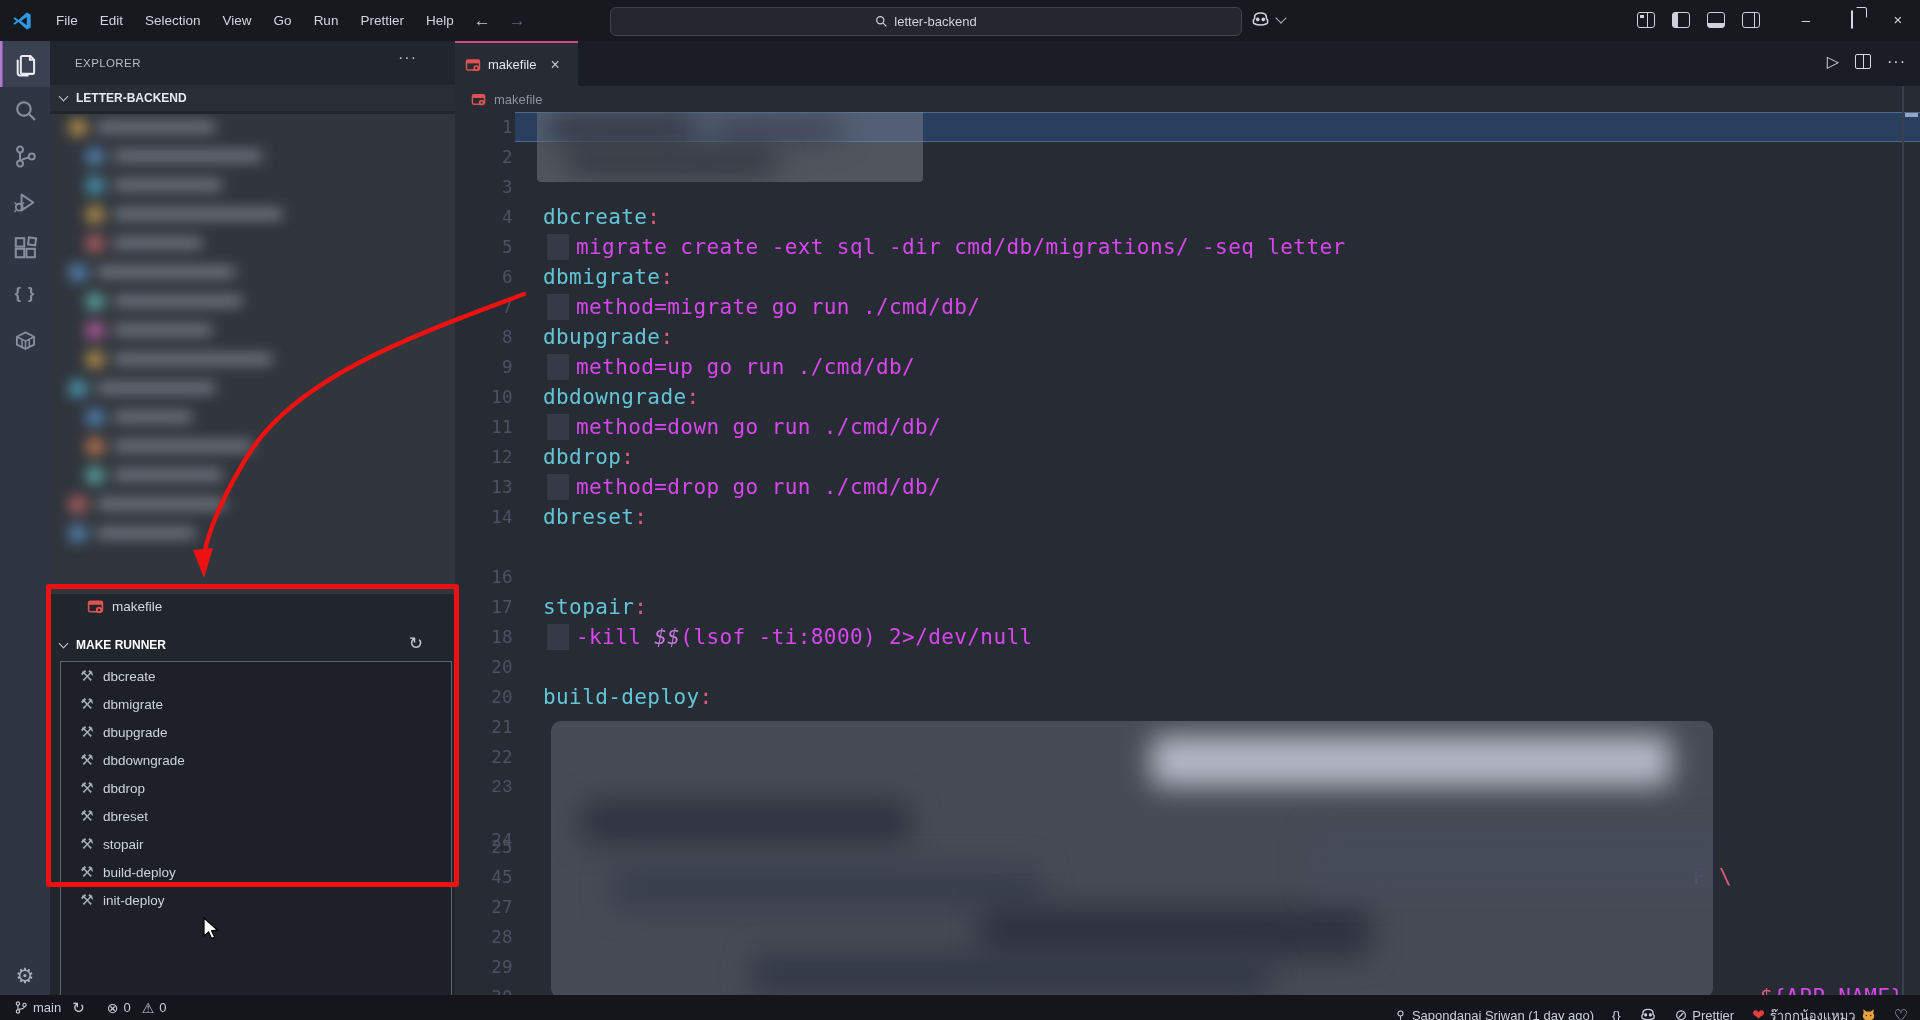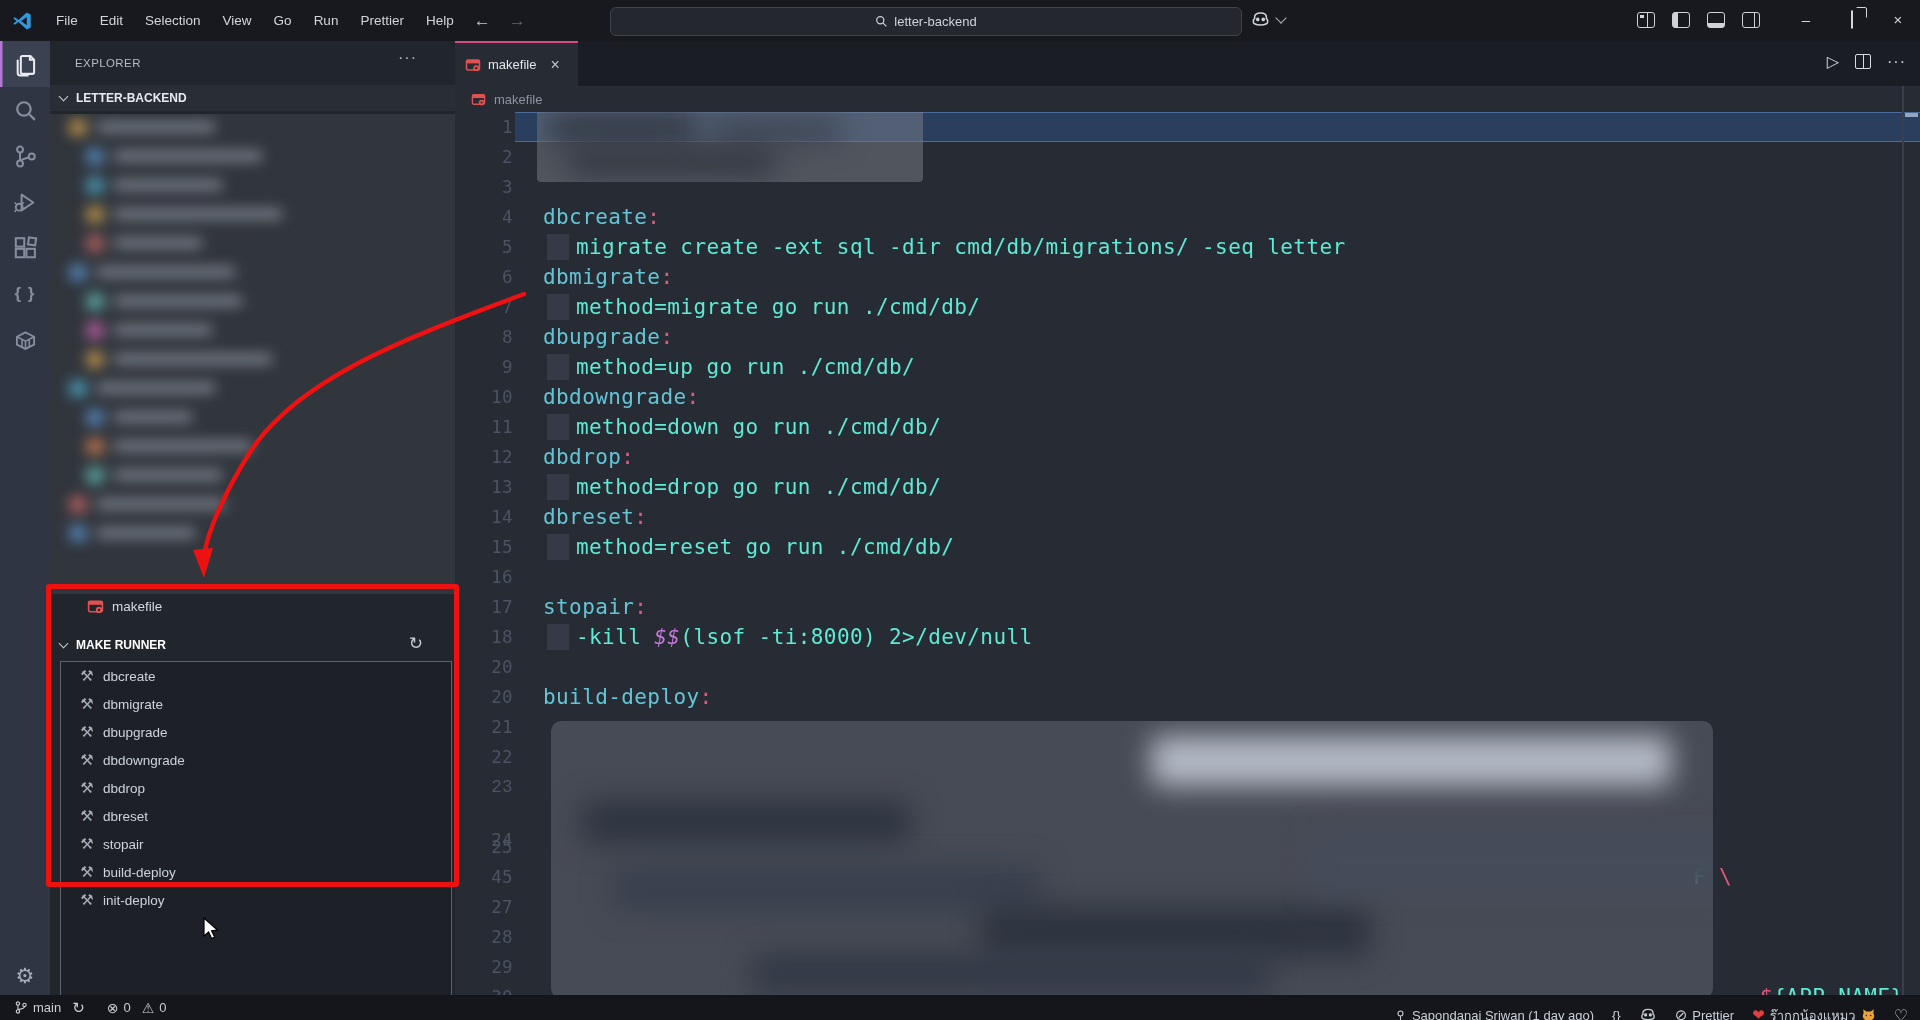--- a/index.html
+++ b/index.html
@@ -68,21 +68,21 @@
   #code{position:absolute;left:455px;top:112px;right:0;height:883px;background:#262b34;overflow:hidden;
         font-family:"DejaVu Sans Mono",monospace;font-size:21px;letter-spacing:.4px;}
   .code-row{position:absolute;left:0;width:100%;height:30px;line-height:30px;white-space:pre;}
   .code-row .num{position:absolute;left:0;width:58px;text-align:right;color:#4b5362;font-size:17.5px;}
   .code-row .body{position:absolute;left:88px;top:0;}
   .band{position:absolute;left:60px;right:0;top:0;bottom:0;background:#2a3f5e;border-top:1px solid #4a6a99;border-bottom:1px solid #4a6a99;}
   .tabbox{display:inline-block;width:22px;height:26px;margin:2px 7px 0 4px;background:#343a46;vertical-align:top;}
   .t-target{color:#63c5d6;}
   .t-colon{color:#e4587e;}
   .t-var{color:#c678dd;font-style:italic;}
-  .t-plain{color:#5eead4;}
+  .t-plain{color:#d946ef;}
   .float-text{position:absolute;top:0;}
   .blurblock{position:absolute;overflow:hidden;}
   .blurblock .base{position:absolute;inset:0;}
   .blurblock .blob{position:absolute;filter:blur(14px);border-radius:10px;}
   #ruler{position:absolute;left:1902px;top:86px;width:2px;height:909px;background:#3a3f4b;}
   #ruler-tick{position:absolute;left:1905px;top:113px;width:13px;height:4px;background:#93a6c2;}
   
   #statusbar{position:absolute;left:0;bottom:0;width:1920px;height:25px;background:#14161b;display:flex;align-items:center;font-size:13px;color:#c9ced6;}
   .st{display:flex;align-items:center;gap:5px;margin-right:14px;}
   .st svg{display:block;}
@@ -354,21 +354,20 @@
       <div class="code-row" style="top: 120px;"><span class="num">5</span><span class="body"><span class="tabbox"></span><span class="t-plain">migrate create -ext sql -dir cmd/db/migrations/ -seq letter</span></span></div>
       <div class="code-row" style="top: 150px;"><span class="num">6</span><span class="body"><span class="t-target">dbmigrate</span><span class="t-colon">:</span></span></div>
       <div class="code-row" style="top: 180px;"><span class="num">7</span><span class="body"><span class="tabbox"></span><span class="t-plain">method=migrate go run ./cmd/db/</span></span></div>
       <div class="code-row" style="top: 210px;"><span class="num">8</span><span class="body"><span class="t-target">dbupgrade</span><span class="t-colon">:</span></span></div>
       <div class="code-row" style="top: 240px;"><span class="num">9</span><span class="body"><span class="tabbox"></span><span class="t-plain">method=up go run ./cmd/db/</span></span></div>
       <div class="code-row" style="top: 270px;"><span class="num">10</span><span class="body"><span class="t-target">dbdowngrade</span><span class="t-colon">:</span></span></div>
       <div class="code-row" style="top: 300px;"><span class="num">11</span><span class="body"><span class="tabbox"></span><span class="t-plain">method=down go run ./cmd/db/</span></span></div>
       <div class="code-row" style="top: 330px;"><span class="num">12</span><span class="body"><span class="t-target">dbdrop</span><span class="t-colon">:</span></span></div>
       <div class="code-row" style="top: 360px;"><span class="num">13</span><span class="body"><span class="tabbox"></span><span class="t-plain">method=drop go run ./cmd/db/</span></span></div>
       <div class="code-row" style="top: 390px;"><span class="num">14</span><span class="body"><span class="t-target">dbreset</span><span class="t-colon">:</span></span></div>
-      <div class="code-row" style="top: 420px;"><span class="num">15</span><span class="body"><span class="tabbox"></span><span class="t-plain">method=reset go run ./cmd/db/</span></span></div>
       <div class="code-row" style="top: 450px;"><span class="num">16</span><span class="body"></span></div>
       <div class="code-row" style="top: 480px;"><span class="num">17</span><span class="body"><span class="t-target">stopair</span><span class="t-colon">:</span></span></div>
       <div class="code-row" style="top: 510px;"><span class="num">18</span><span class="body"><span class="tabbox"></span><span class="t-plain">-kill </span><span class="t-var">$$</span><span class="t-plain">(lsof -ti:8000) 2&gt;/dev/null</span></span></div>
       <div class="code-row" style="top: 540px;"><span class="num">20</span><span class="body"></span></div>
       <div class="code-row" style="top: 570px;"><span class="num">20</span><span class="body"><span class="t-target">build-deploy</span><span class="t-colon">:</span></span></div>
       <div class="code-row" style="top: 600px;"><span class="num">21</span><span class="body"></span></div>
       <div class="code-row" style="top: 630px;"><span class="num">22</span><span class="body"></span></div>
       <div class="code-row" style="top: 660px; font-family: Liberation Mono, monospace;"><span class="num">23</span><span class="body"></span></div>
       <div class="code-row" style="top: 713px;"><span class="num">24</span><span class="body"></span></div>
       <div class="code-row" style="top: 720px;"><span class="num">25</span><span class="body"></span></div>

